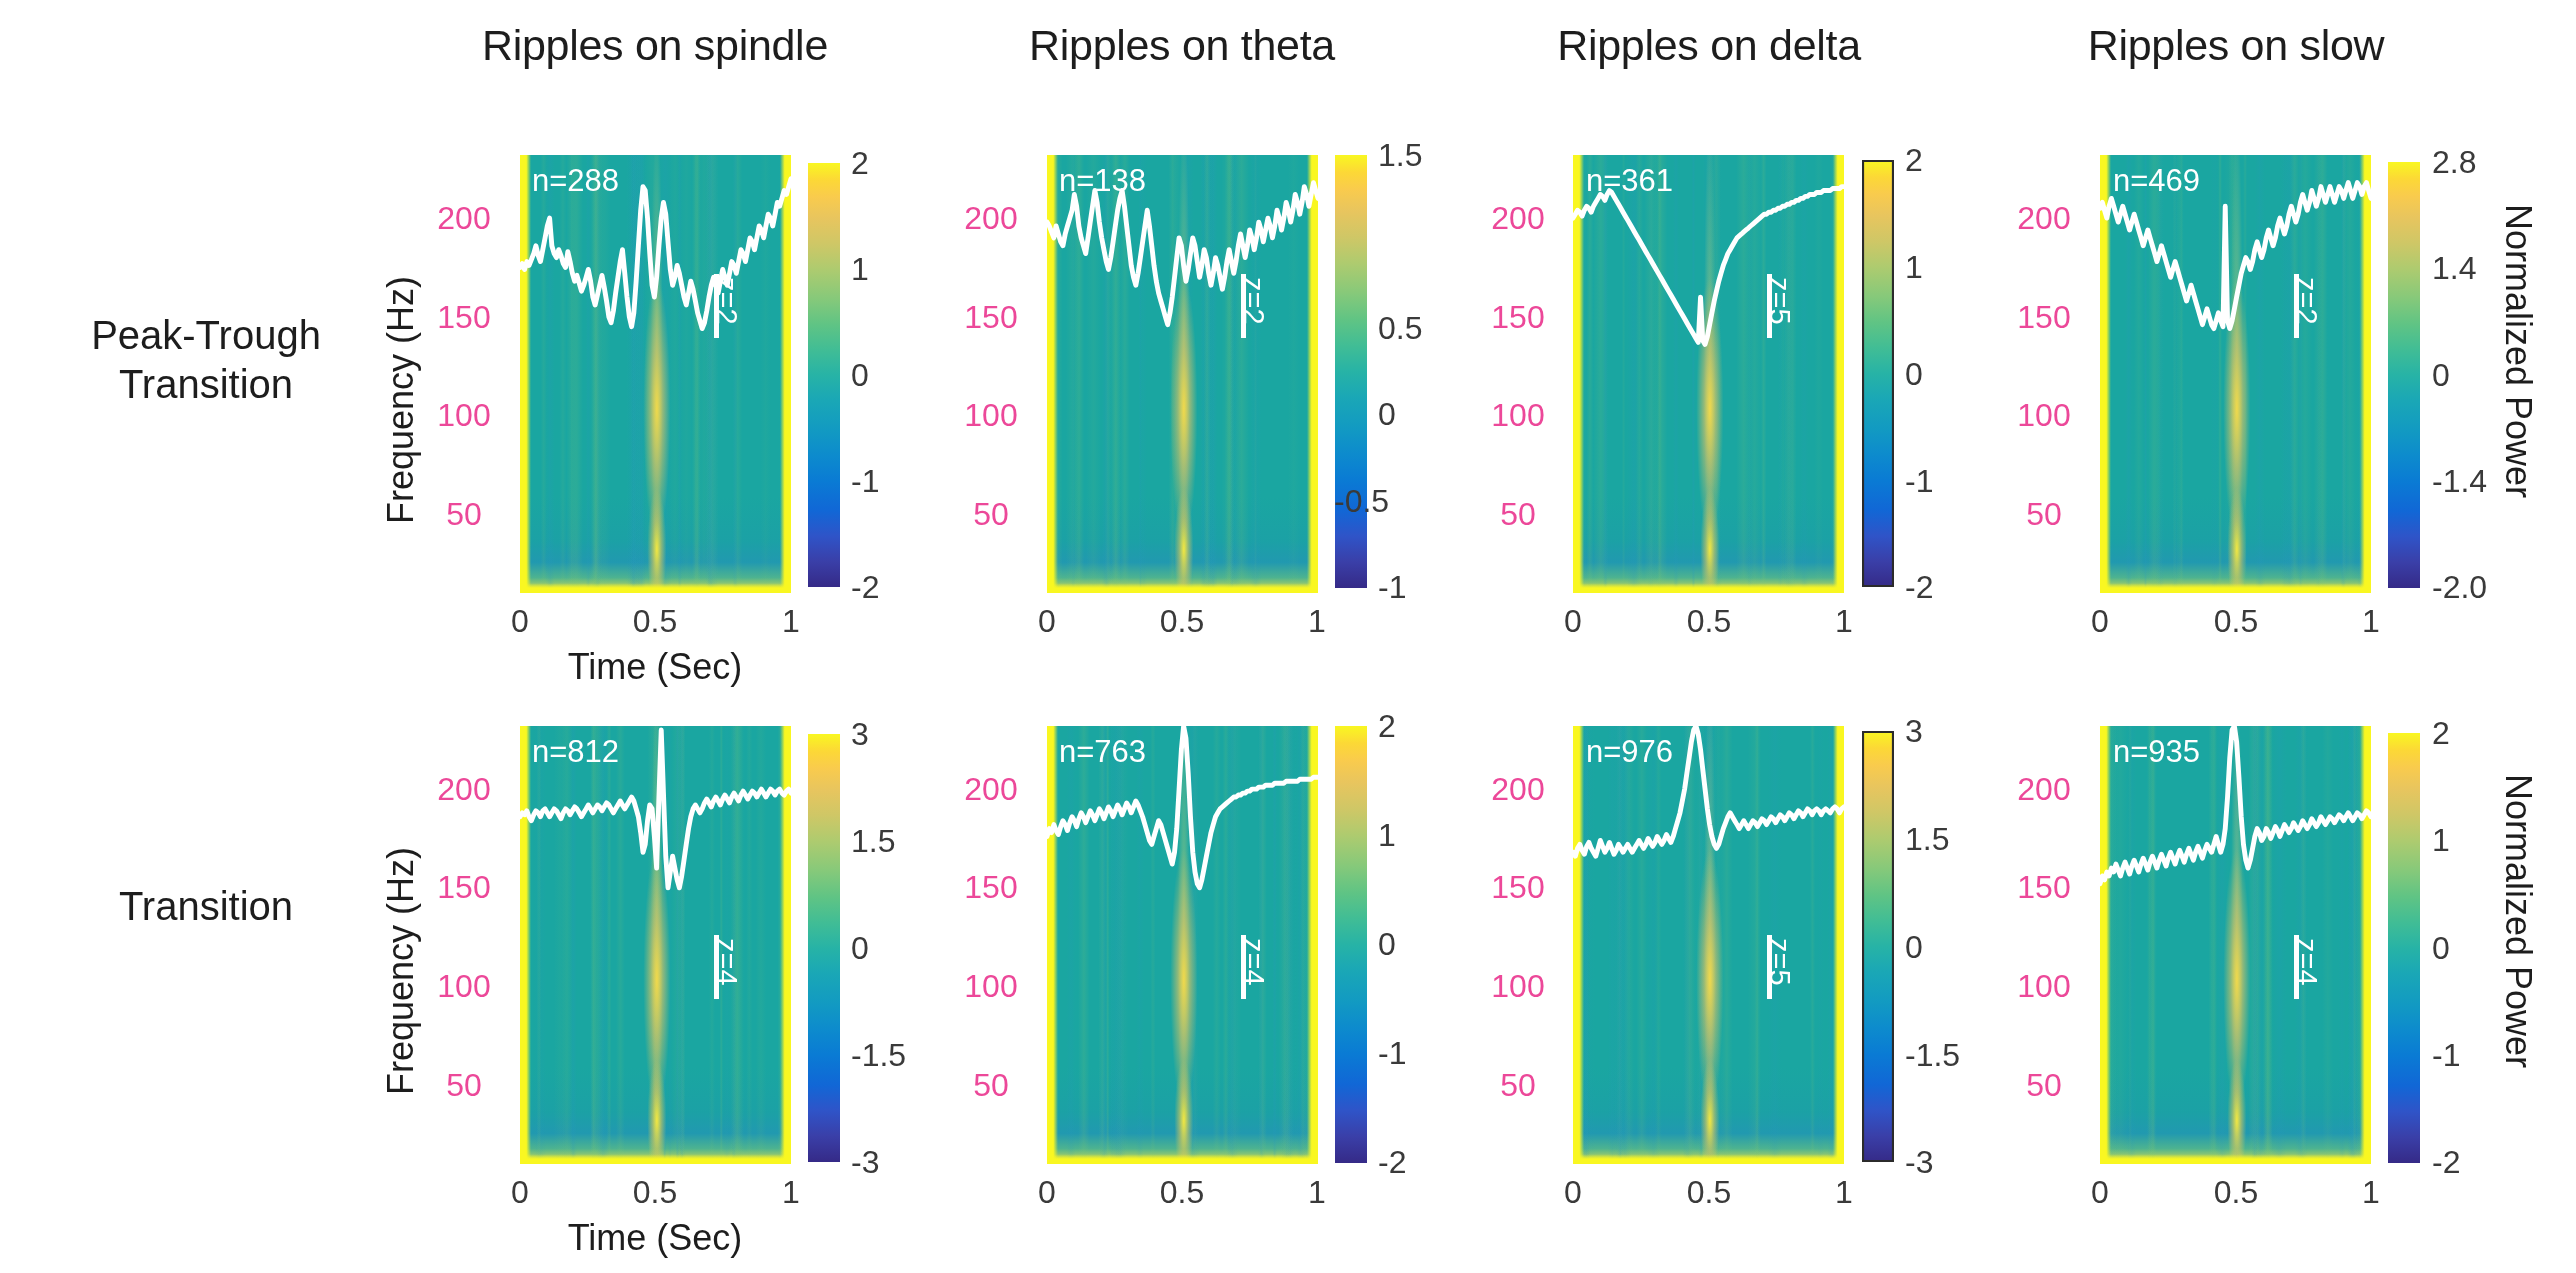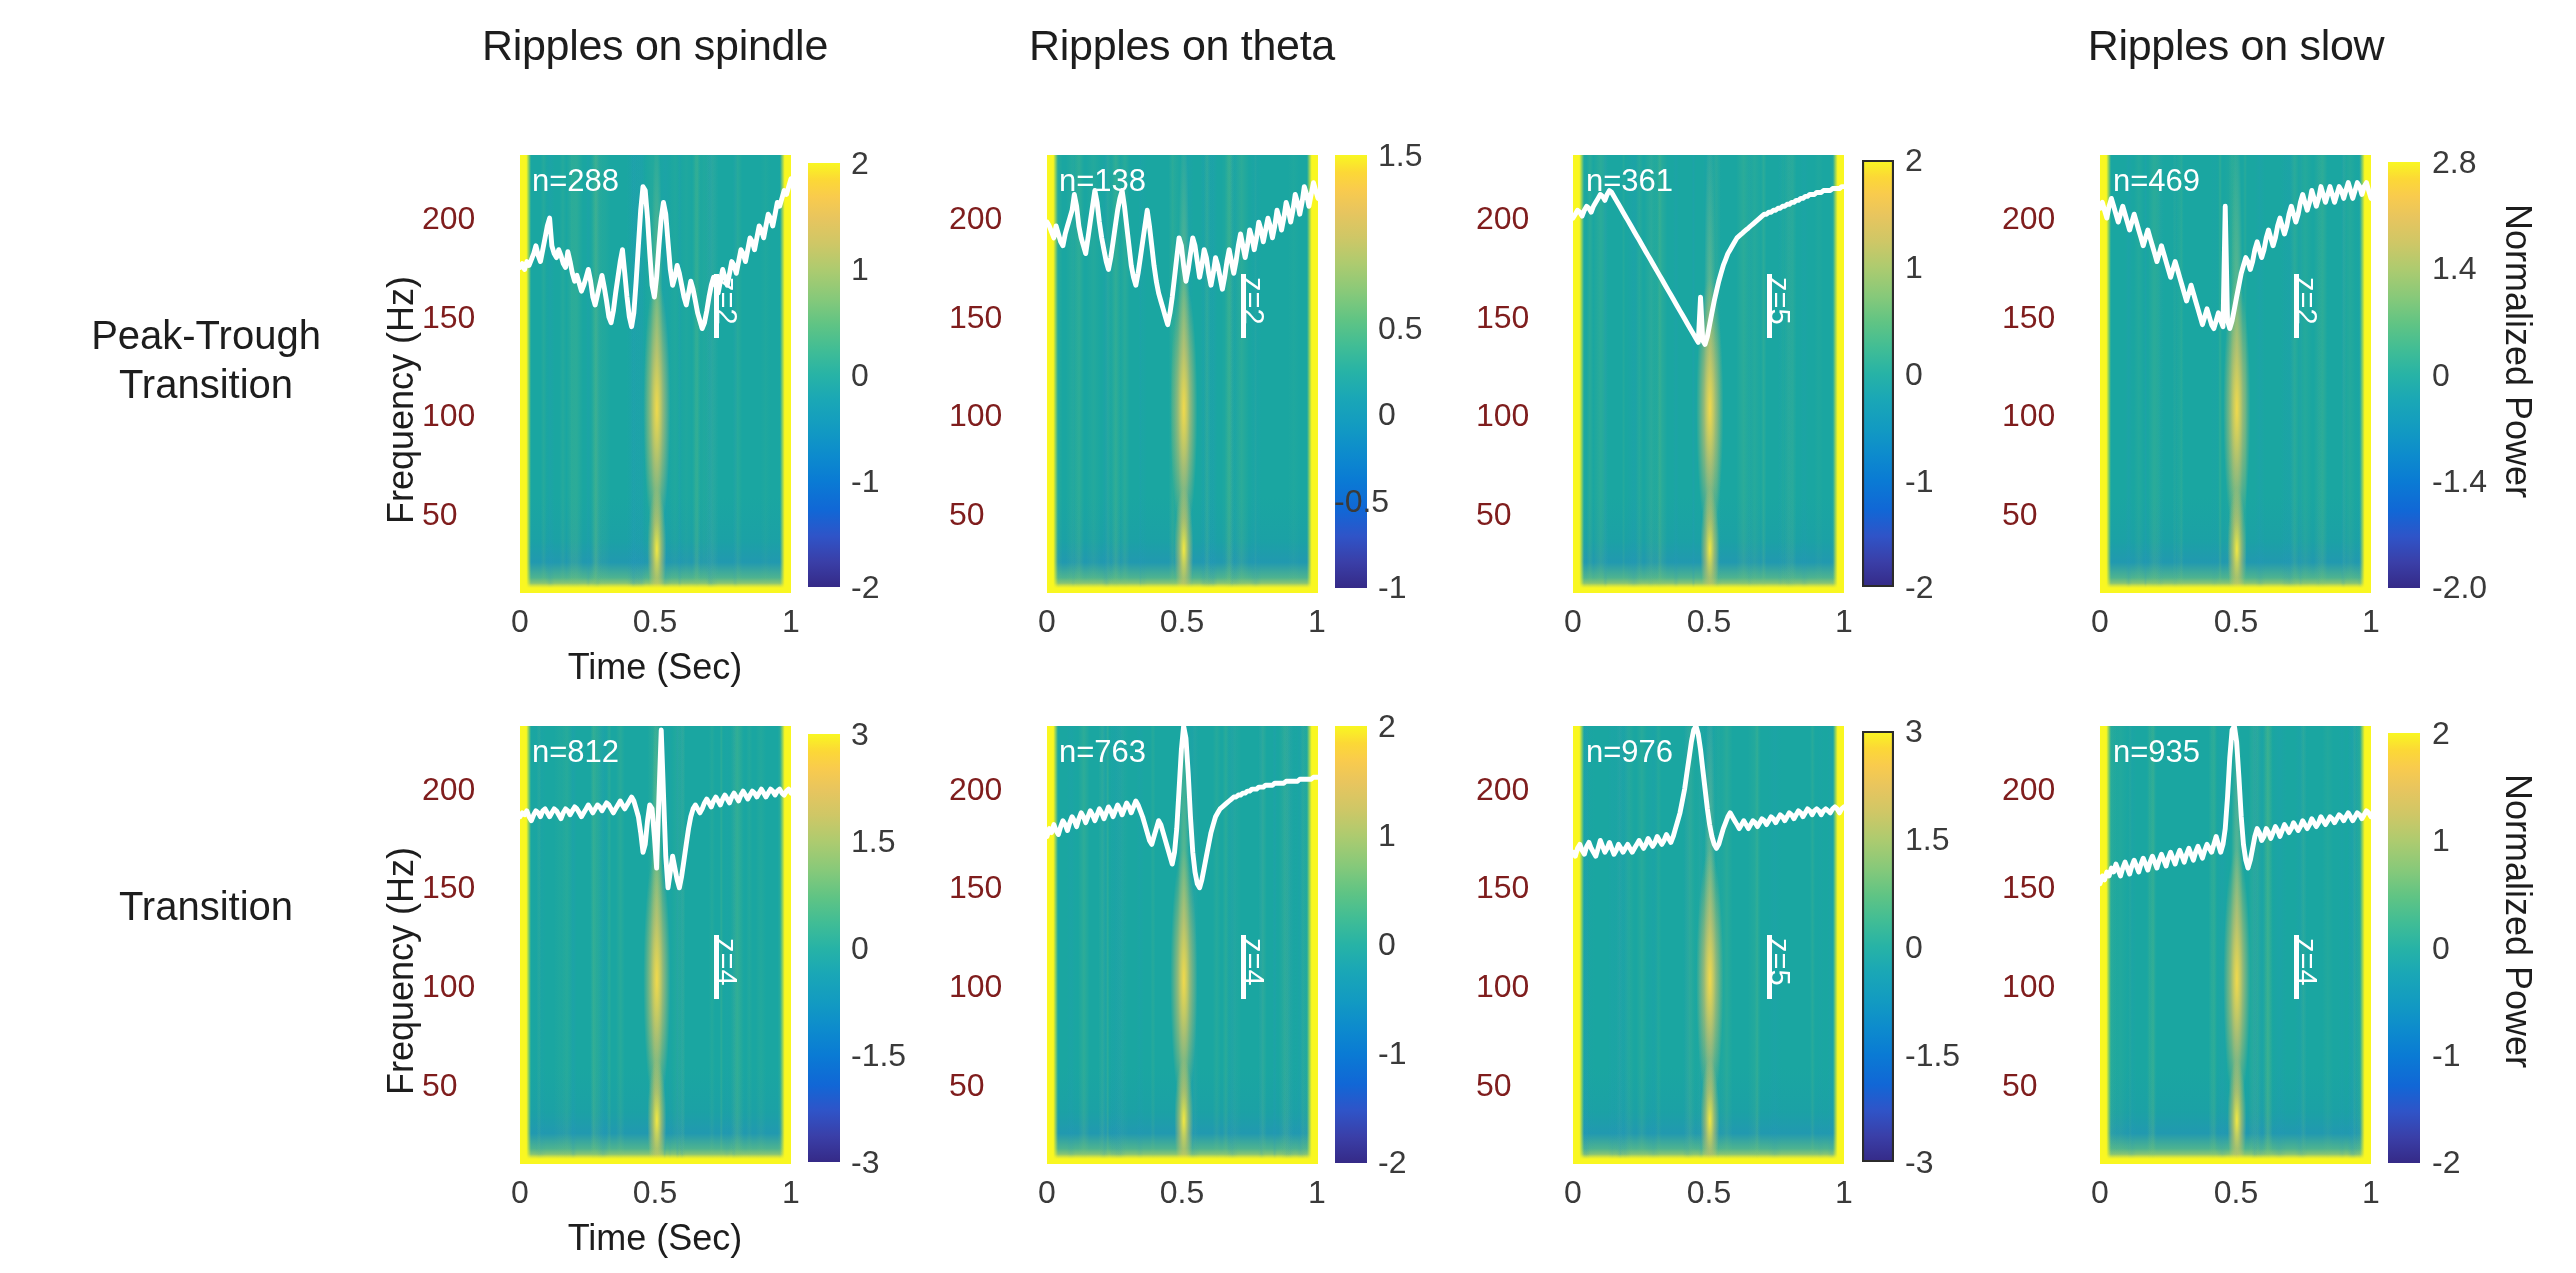--- a/index.html
+++ b/index.html
@@ -27,22 +27,22 @@
   .plotbox{
     position:absolute;overflow:hidden;background:#18a5a0;
   }
 
   
   .spec-base{position:absolute;inset:0;}
   .spec-layer{position:absolute;inset:0;}
 
   
   .ytick{
-    position:absolute;right:0;font-size:32px;color:#7f1d1d;
-    text-align:left;white-space:nowrap;transform:translateY(-50%);
+    position:absolute;right:0;font-size:32px;color:#ec4899;
+    text-align:center;white-space:nowrap;transform:translateY(-50%);
   }
   .xtick{
     position:absolute;font-size:32px;color:#3a3a3a;
     text-align:center;white-space:nowrap;transform:translateX(-50%);
   }
   .axis-title-x{
     position:absolute;font-size:36px;color:#1d1d1d;text-align:center;
     white-space:nowrap;transform:translateX(-50%);
   }
   .axis-title-y{
@@ -87,20 +87,21 @@
 
   
   .trace{position:absolute;left:0;top:0;width:100%;height:100%;}
 </style>
 </head>
 <body>
 
 <div class="fig">
     <div class="col-title" style="left: 401px; top: 21px; width: 508px;">Ripples on spindle</div>
     <div class="col-title" style="left: 928px; top: 21px; width: 508px;">Ripples on theta</div>
+    <div class="col-title" style="left: 1455px; top: 21px; width: 508px;">Ripples on delta</div>
     <div class="col-title" style="left: 1982px; top: 21px; width: 508px;">Ripples on slow</div>
     <div class="row-label" style="left: 42px; width: 328px; top: 311px;">
       <div>Peak-Trough</div>
       <div>Transition</div>
     </div>
     <div class="row-label" style="left: 42px; width: 328px; top: 882px;">
       <div>Transition</div>
     </div>
     <div class="panel" style="left: 0px; top: 0px;">
       <div class="plotbox" style="left: 520px; top: 155px; width: 271px; height: 438px;">

